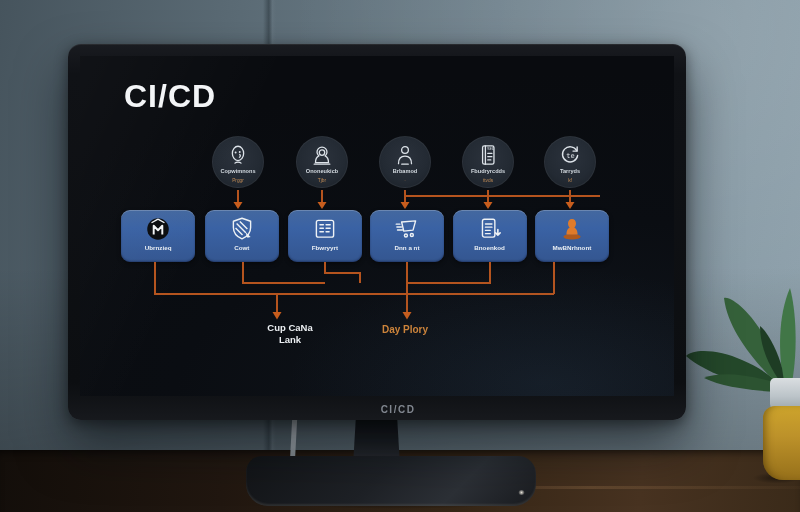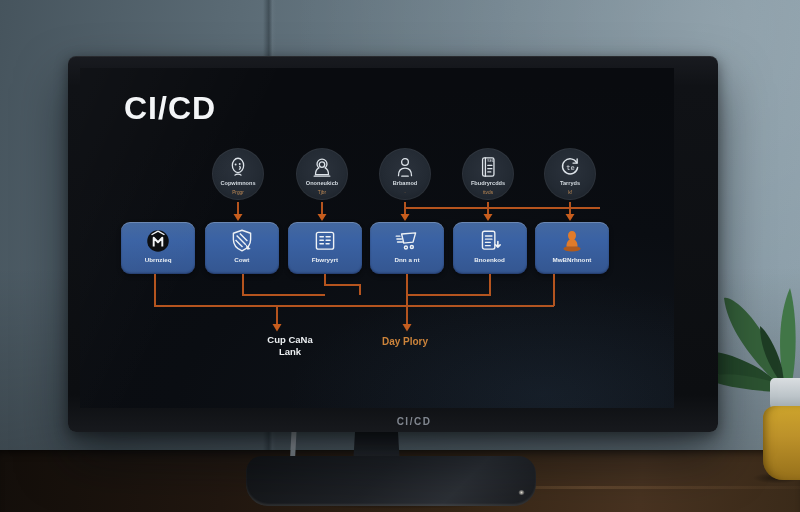--- a/index.html
+++ b/index.html
@@ -44,24 +44,24 @@
     background:linear-gradient(180deg,#c3c9ce 0%,#99a1a8 60%,#6d7478 100%);transform:rotate(3deg);}
   .stand-neck{position:absolute;left:353px;top:418px;width:47px;height:48px;
     background:linear-gradient(180deg,#0d0f12 0%,#1c1f24 55%,#2b2e34 100%);
     clip-path:polygon(6% 0,94% 0,100% 100%,0 100%);}
   .stand-base{position:absolute;left:246px;top:456px;width:290px;height:50px;
     border-radius:16px 18px 22px 22px;
     background:linear-gradient(135deg,#121417 0%,#1e2126 45%,#2c3036 72%,#191b1f 100%);
     box-shadow:inset 0 -2px 2px rgba(150,145,135,0.18);}
   .base-glint{position:absolute;left:272px;top:34px;width:7px;height:5px;border-radius:50%;
     background:radial-gradient(circle,#e8e4da 0%,rgba(230,225,215,0) 75%);}
-  .monitor{position:absolute;left:68px;top:56px;width:618px;height:376px;border-radius:8px;
+  .monitor{position:absolute;left:68px;top:44px;width:618px;height:376px;border-radius:13px;
     background:linear-gradient(180deg,#191b20 0%,#101216 8%,#0c0e11 90%,#17191d 100%);
     box-shadow:0 26px 50px rgba(6,9,13,0.55), 0 4px 14px rgba(0,0,0,0.45),
-               inset 0 1px 0 rgba(255,255,255,0.07);padding-left:32px;}
+               inset 0 1px 0 rgba(255,255,255,0.07);}
   .screen{position:absolute;left:12px;top:12px;width:594px;height:340px;overflow:hidden;
     background:radial-gradient(120% 95% at 82% 100%, #11161d 0%, #0a0d12 55%, #090b0f 100%);}
   .screen::after{content:'';position:absolute;inset:0;pointer-events:none;
     background:linear-gradient(115deg, rgba(255,255,255,0.03) 0%, rgba(255,255,255,0) 28%),
                radial-gradient(70% 55% at 78% 96%, rgba(70,110,150,0.10), rgba(0,0,0,0) 62%);}
   .chin{position:absolute;left:0;right:0;bottom:0;height:24px;}
   .chin span{position:absolute;left:calc(50% + 21px);transform:translateX(-50%);bottom:5px;
     color:#80868f;font-size:10px;font-weight:700;letter-spacing:1.5px;}
 
   

